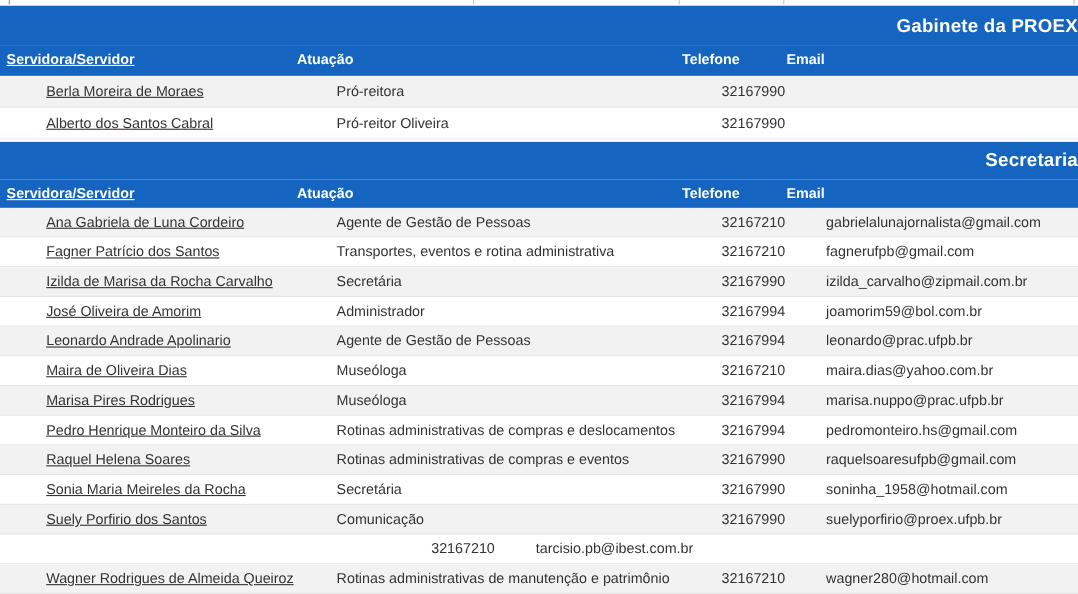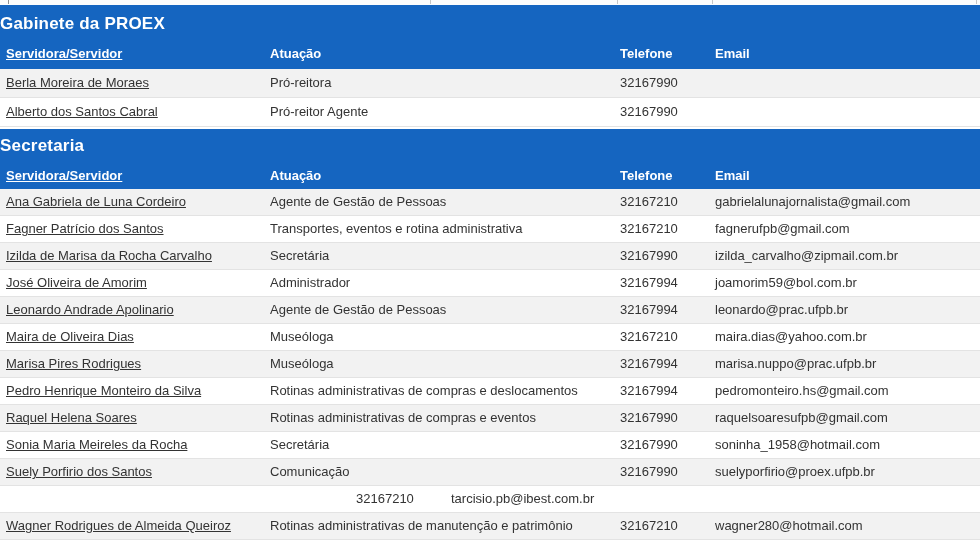--- a/index.html
+++ b/index.html
@@ -9,38 +9,40 @@
     background:#ffffff;
     color:var(--text-color,#333333);
   }
   .top-remnant { position:relative; height:5px; background:#fcfcfc; }
   .top-remnant .tick { position:absolute; top:0; width:1px; height:4px; background:#c6c6c6; }
   .top-remnant .tick.dark { background:#8f8f8f; }
 
   .section-title {
     background:var(--header-blue,#1565c0);
     color:var(--header-text,#ffffff);
-    font-weight:bold; text-align:left; font-size:17px;
+    font-weight:bold; text-align:right; font-size:17px;
     letter-spacing:.2px;
+    padding-left:29px;
   }
   .g-title { height:36px; line-height:38px; }
   .s-title { height:34px; line-height:34px; }
 
   .head-row {
     display:flex;
     background:var(--header-blue,#1565c0);
     color:var(--header-text,#ffffff);
     font-weight:bold; font-size:13px;
   }
   .g-head { height:28px; line-height:26px; }
   .s-head { height:26px; line-height:25px; }
 
   .row {
     display:flex; font-size:13px; background:#ffffff;
     border-bottom:1px solid var(--row-border,#e3e3e3);
+    padding-left:36px;
   }
   .g-row { height:29px; line-height:28px; }
   .s-row { height:27px; line-height:26px; }
   .row.alt { background:var(--row-alt,#f2f2f2); }
 
   .cell, .hcell { padding-left:6px; white-space:nowrap; overflow:hidden; }
   .c-name  { width:264px;text-decoration:underline; }
   .c-role  { width:350px; }
   .c-phone { width:95px;  }
   .c-email { flex:1; }
@@ -71,21 +73,21 @@
     </div>
 
     <div class="row g-row alt">
       <div class="cell c-name">Berla Moreira de Moraes</div>
       <div class="cell c-role">Pró-reitora</div>
       <div class="cell c-phone">32167990</div>
       <div class="cell c-email"></div>
     </div>
     <div class="row g-row">
       <div class="cell c-name">Alberto dos Santos Cabral</div>
-      <div class="cell c-role">Pró-reitor Agente</div>
+      <div class="cell c-role">Pró-reitor Oliveira</div>
       <div class="cell c-phone">32167990</div>
       <div class="cell c-email"></div>
     </div>
   </section>
 
   <div class="table-gap"></div>
 
   <section>
     <div class="section-title s-title">Secretaria</div>
 

